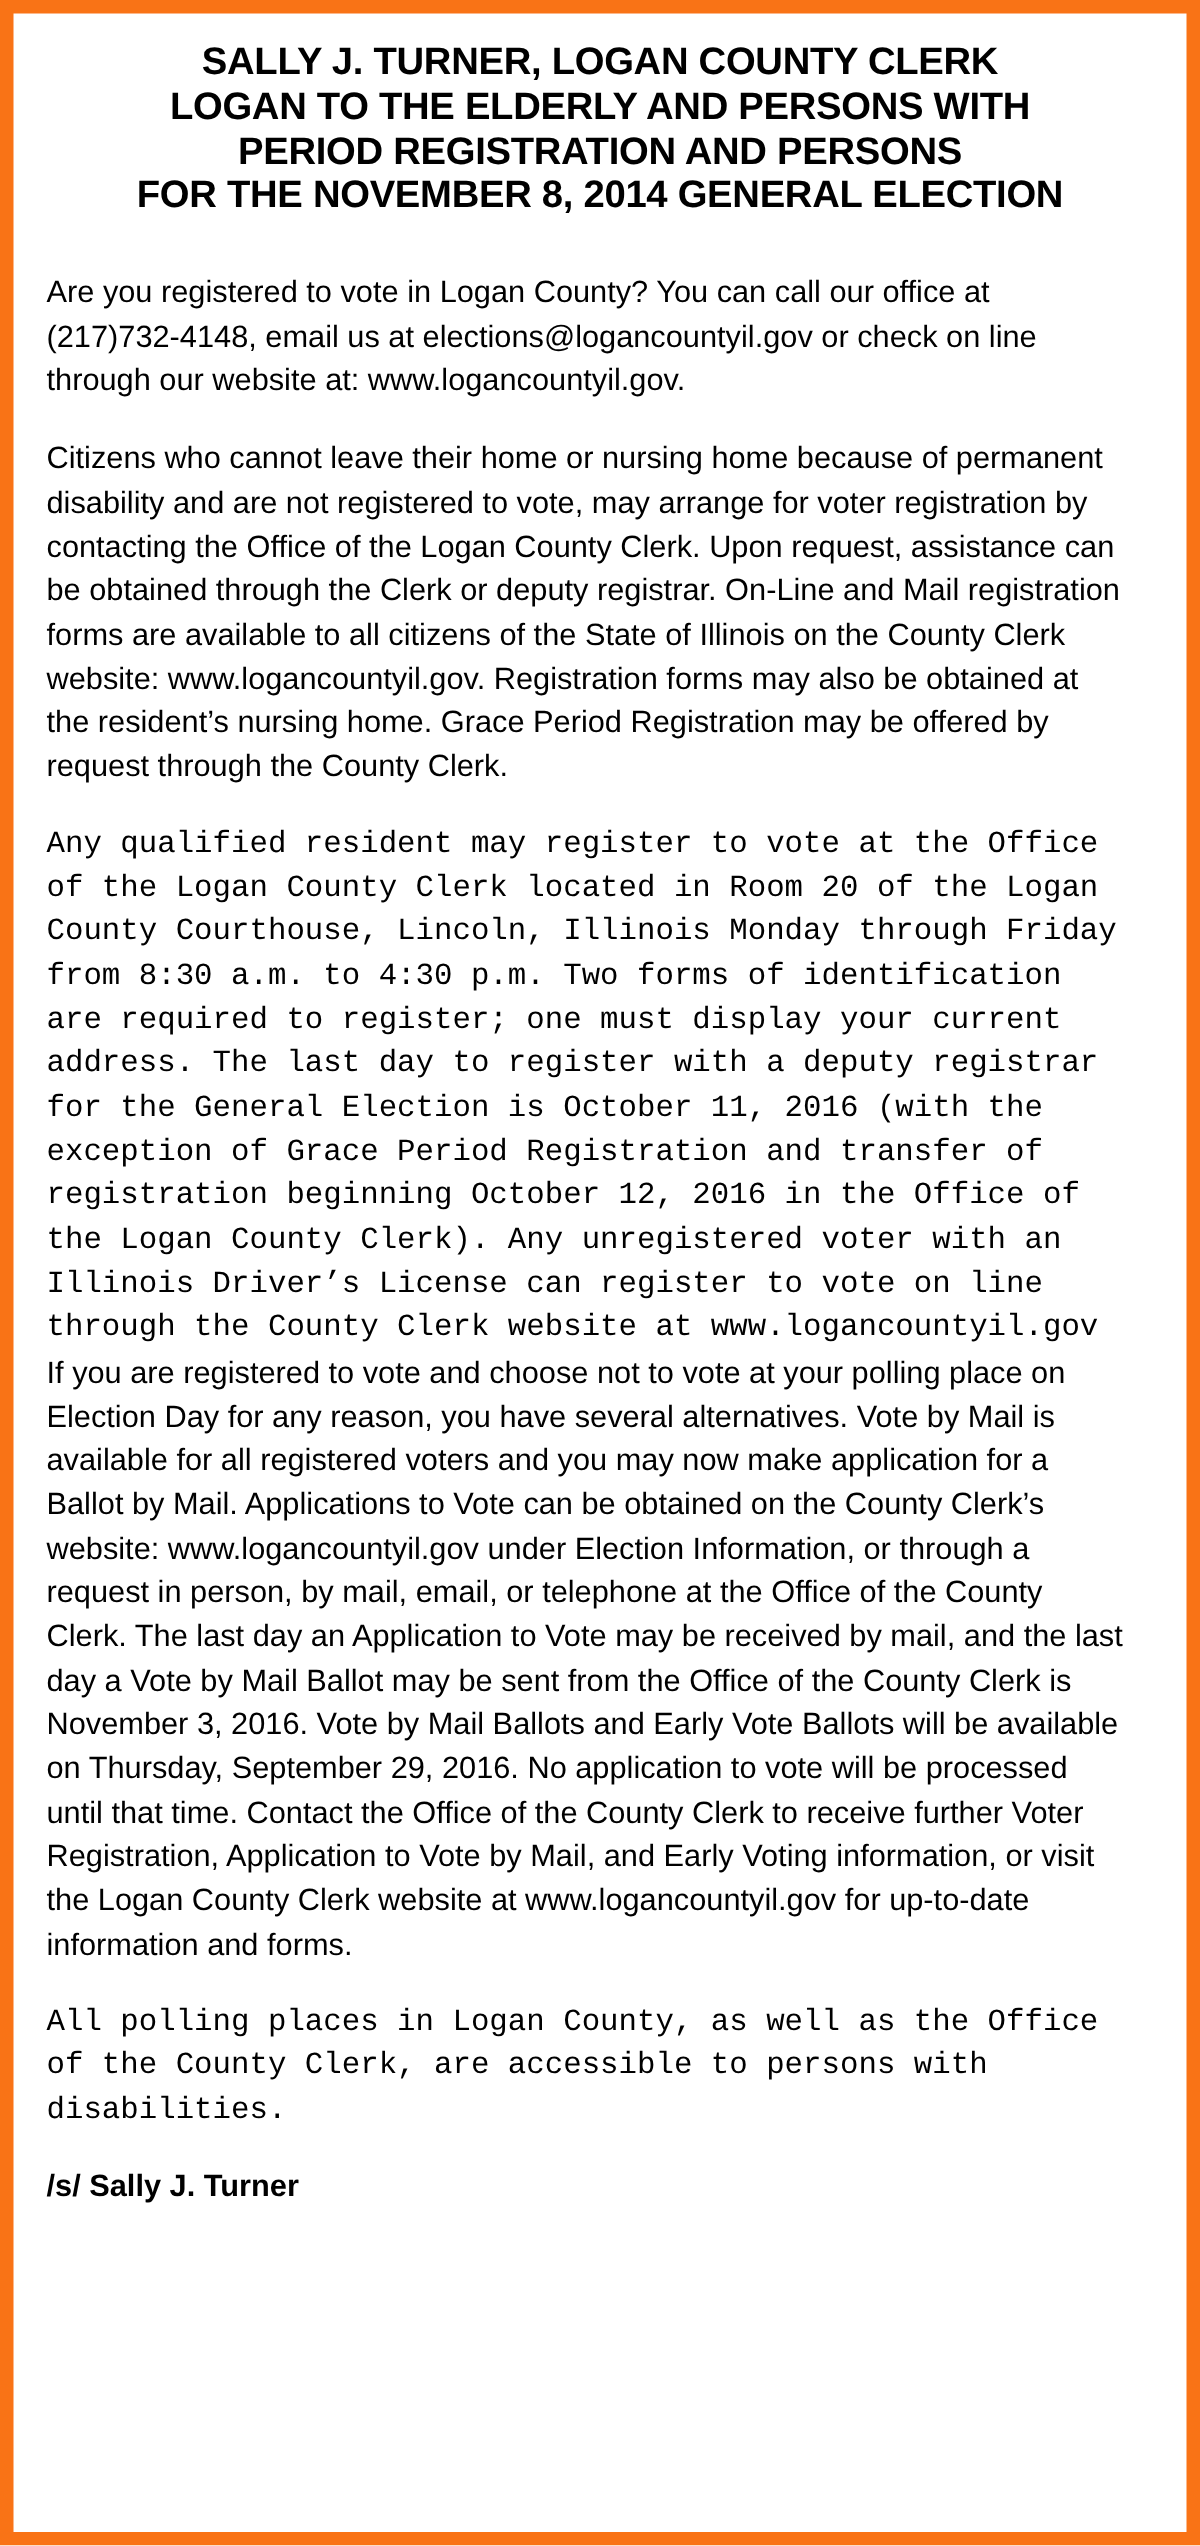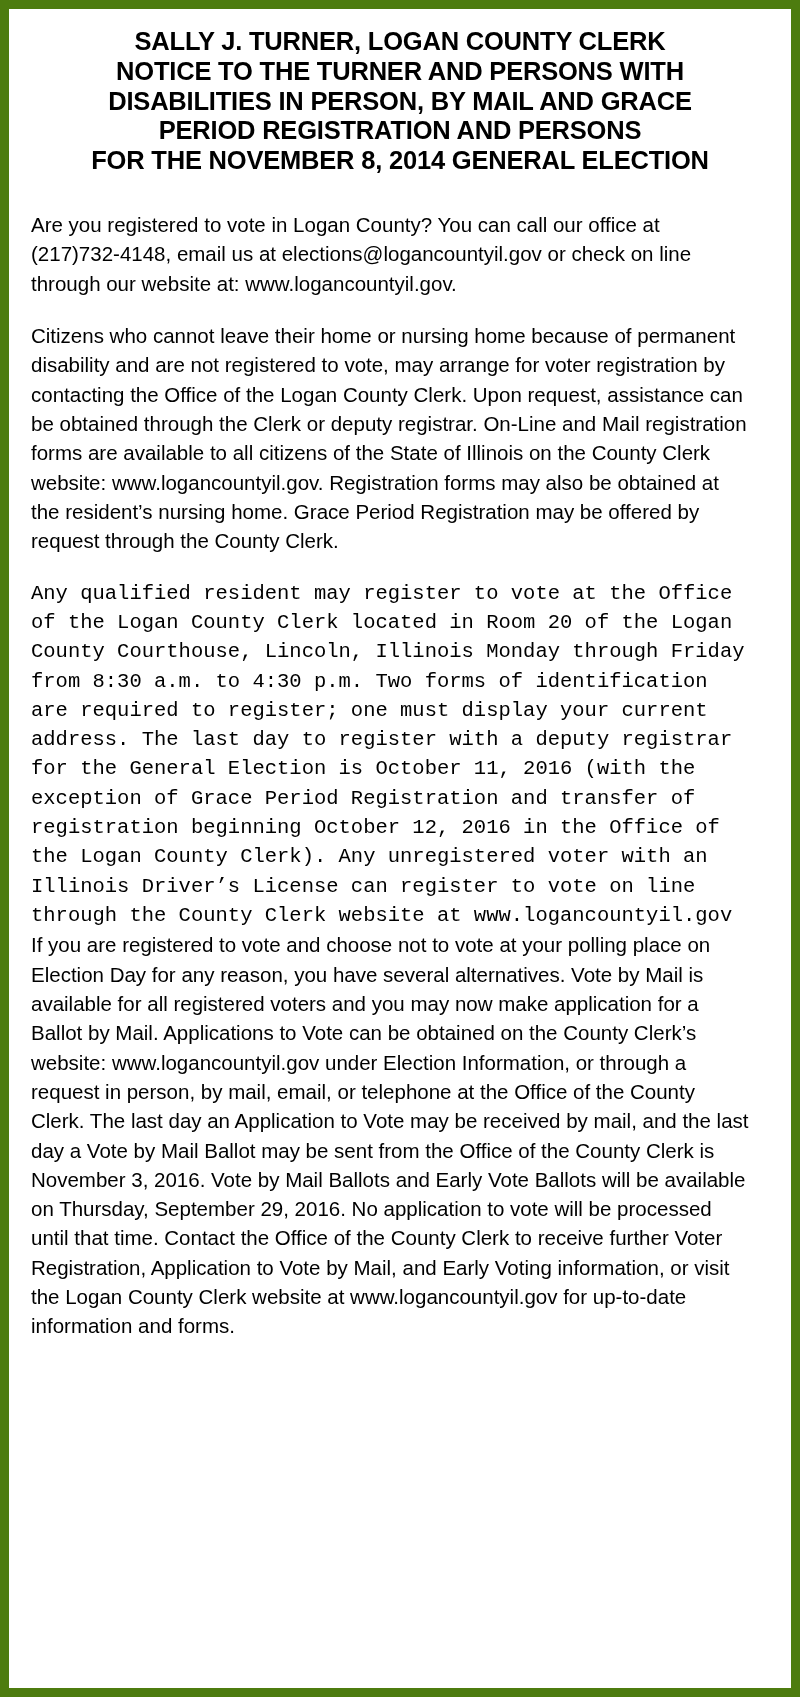--- a/index.html
+++ b/index.html
@@ -10,21 +10,21 @@
   body {
     width: 800px;
     height: 1697px;
     font-family: "Liberation Sans", sans-serif;
   }
   .notice {
     box-sizing: border-box;
     width: 800px;
     height: 1697px;
     background: #ffffff;
-    border: 9px solid #4d7c0f;
+    border: 9px solid #f97316;
     padding: 14px 22px 10px 22px;
   }
   .heading {
     text-align: center;
     font-weight: bold;
     font-size: 25.5px;
     line-height: 1.17;
     letter-spacing: -0.2px;
     color: #000000;
     margin: 4px 0 0 0;
@@ -58,29 +58,30 @@
     margin: 0;
   }
 </style>
 </head>
 <body>
 
 <div class="notice">
 
   <div class="heading">
     <span class="line">SALLY J. TURNER, LOGAN COUNTY CLERK</span>
-    <span class="line">NOTICE TO THE TURNER AND PERSONS WITH</span>
-    <span class="line">DISABILITIES  IN PERSON, BY MAIL AND GRACE</span>
+    <span class="line">LOGAN TO THE ELDERLY AND PERSONS WITH</span>
     <span class="line">PERIOD REGISTRATION AND PERSONS</span>
     <span class="line">FOR THE NOVEMBER 8, 2014 GENERAL ELECTION</span>
   </div>
 
   <div class="body-text">
     <p class="para">Are you registered to vote in Logan County? You can call our office at (217)732-4148, email us at elections@logancountyil.gov or check on line through our website at: www.logancountyil.gov.</p>
     <p class="para">Citizens who cannot leave their home or nursing home because of permanent disability and are not registered to vote, may arrange for voter registration by contacting the Office of the Logan County Clerk.  Upon request, assistance can be obtained through the Clerk or deputy registrar. On-Line and Mail registration forms are available to all citizens of the State of Illinois on the County Clerk website: www.logancountyil.gov.  Registration forms may also be obtained at the resident’s nursing home. Grace Period Registration may be offered by request through the County Clerk.</p>
     <p class="para tight">Any qualified resident may register to vote at the Office of the Logan County Clerk located in Room 20 of the Logan County Courthouse, Lincoln, Illinois Monday through Friday from 8:30 a.m. to 4:30 p.m.  Two forms of identification are required to register; one must display your current address. The last day to register with a deputy registrar for the General Election is October 11, 2016 (with the exception of Grace Period Registration and transfer of registration beginning October 12, 2016 in the Office of the Logan County Clerk). Any unregistered voter with an Illinois Driver’s License can register to vote on line through the County Clerk website at www.logancountyil.gov</p>
     <p class="para">If you are registered to vote and choose not to vote at your polling place on Election Day for any reason, you have several alternatives.  Vote by Mail is available for all registered voters and you may now make application for a Ballot by Mail.  Applications to Vote can be obtained on the County Clerk’s website: www.logancountyil.gov  under Election Information, or through a request in person, by mail, email, or telephone at the Office of the County Clerk.  The last day an Application to Vote may be received by mail, and the last day a Vote by Mail Ballot may be sent from the Office of the County Clerk is November 3, 2016.  Vote by Mail Ballots and Early Vote Ballots will be available on Thursday, September 29, 2016. No application to vote will be processed until that time. Contact the Office of the County Clerk to receive further Voter Registration, Application to Vote by Mail, and Early Voting information, or visit the Logan County Clerk website at www.logancountyil.gov for up-to-date information and forms.</p>
+    <p class="para tight">All polling places in Logan County, as well as the Office of the County Clerk, are accessible to persons with disabilities.</p>
 
     <div class="sig">
+      <div>/s/ Sally J. Turner</div>
     </div>
   </div>
 
 </div>
 
 </body></html>

